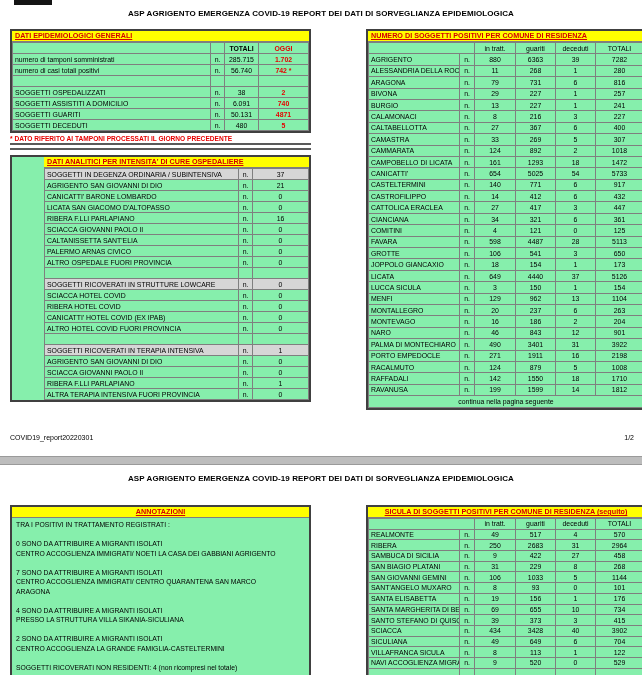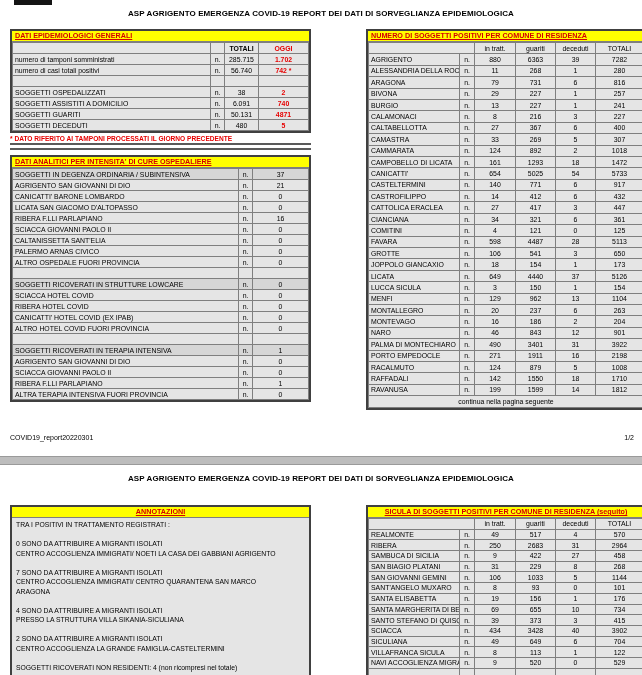--- a/index.html
+++ b/index.html
@@ -11,41 +11,41 @@
   .page{position:relative;box-sizing:border-box;}
   .page1{height:456px;padding-top:9px;}
   .page2{padding-top:9px;}
   .doc-header{text-align:center;font-size:8px;font-weight:600;letter-spacing:.1px;}
   .doc-title{text-align:center;font-size:12.5px;font-weight:700;margin-top:12px;}
   .cols{display:flex;padding:0 8px 0 10px;gap:11px;align-items:flex-start;}
   .page1 .cols{margin-top:11px;}
   .page2 .cols{margin-top:22px;}
   .col-left{width:301px;flex:none;}
   .col-right{width:280px;flex:none;padding-left:44px;}
-  .box{border:2px solid #404040;background:#e5e5e5;box-sizing:border-box;}
+  .box{border:2px solid #404040;background:#86efac;box-sizing:border-box;}
   .box-title{
     background:#ffff00;color:#d40000;font-weight:700;font-size:7.2px;
     height:10px;line-height:10px;padding:0 3px;text-decoration:underline;
     white-space:nowrap;overflow:hidden;border-bottom:1px solid #7f7f7f;
   }
   .box-title.center{text-align:center;}
   table.grid{border-collapse:collapse;width:100%;table-layout:fixed;}
   .grid td{
     border:1px solid #7f7f7f;font-size:6.9px;padding:0 2px;height:10px;
     line-height:9px;white-space:nowrap;overflow:hidden;vertical-align:middle;
   }
   #comuni-table td{height:10.4px;}
   #comuni2-table td{height:9.7px;}
   .num{text-align:center;}
   .bold{font-weight:700;}
   .red{color:#e60000;font-weight:700;}
   .section td{background:#d6d6d6;}
   .footnote{color:#e60000;font-weight:700;font-size:6.6px;margin:2px 0 1px;white-space:nowrap;}
   .double-rule{border-top:2px solid #5a5a5a;border-bottom:2px solid #5a5a5a;height:3px;}
-  .hospital-box{margin-top:5px;}
+  .hospital-box{margin-top:5px;padding-left:32px;}
   .page-footer{
     position:absolute;left:10px;right:8px;top:434px;display:flex;
     justify-content:space-between;font-size:7px;
   }
   .page-divider{height:7px;background:#bdbdbd;border-top:1px solid #9a9a9a;border-bottom:1px solid #9a9a9a;}
   .ann-body{padding:2px 0 4px;}
   .ann-line{font-size:6.8px;line-height:9.5px;padding:0 4px;white-space:nowrap;overflow:hidden;}
 </style>
 </head>
 <body>

